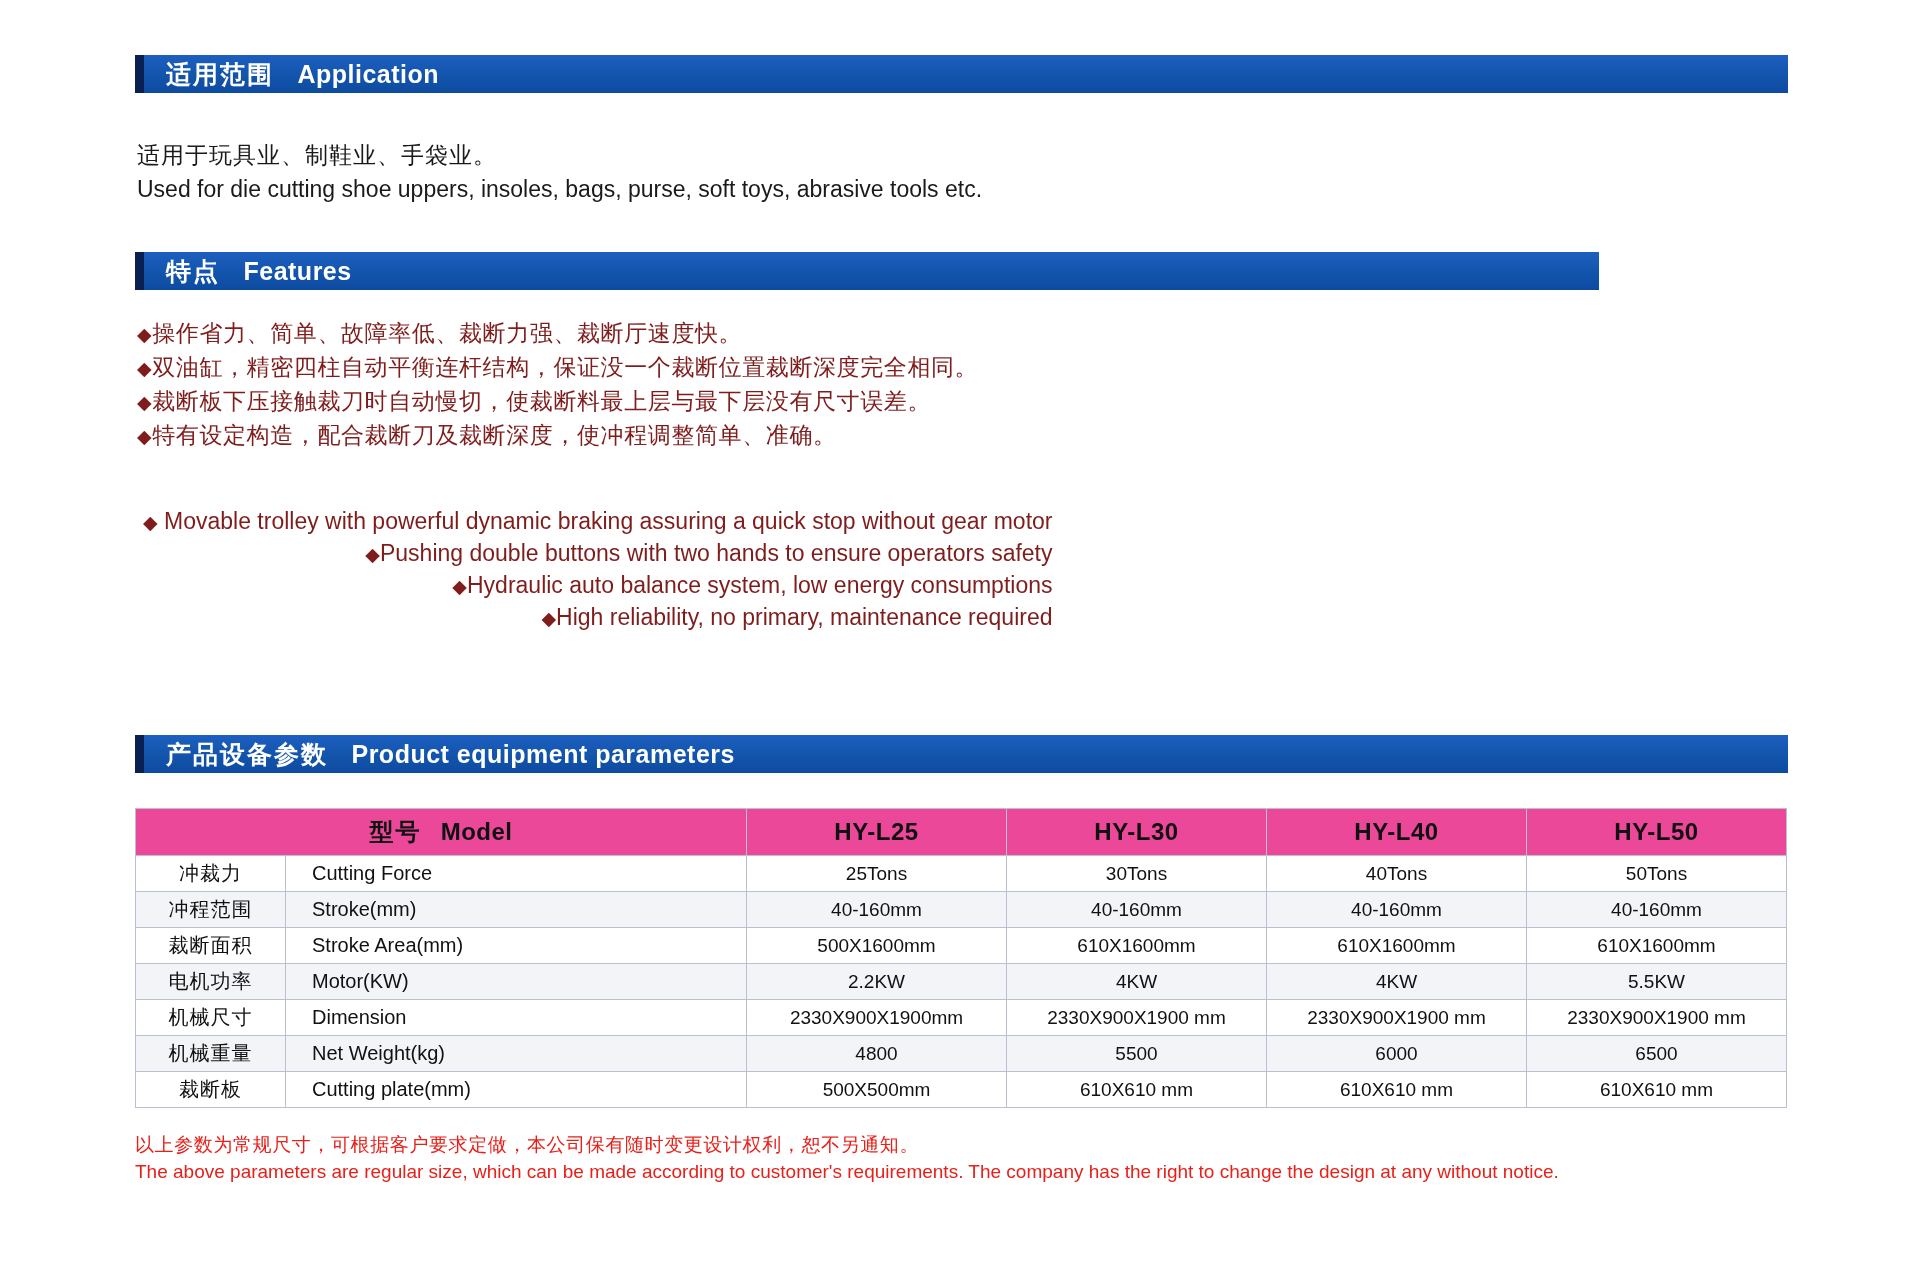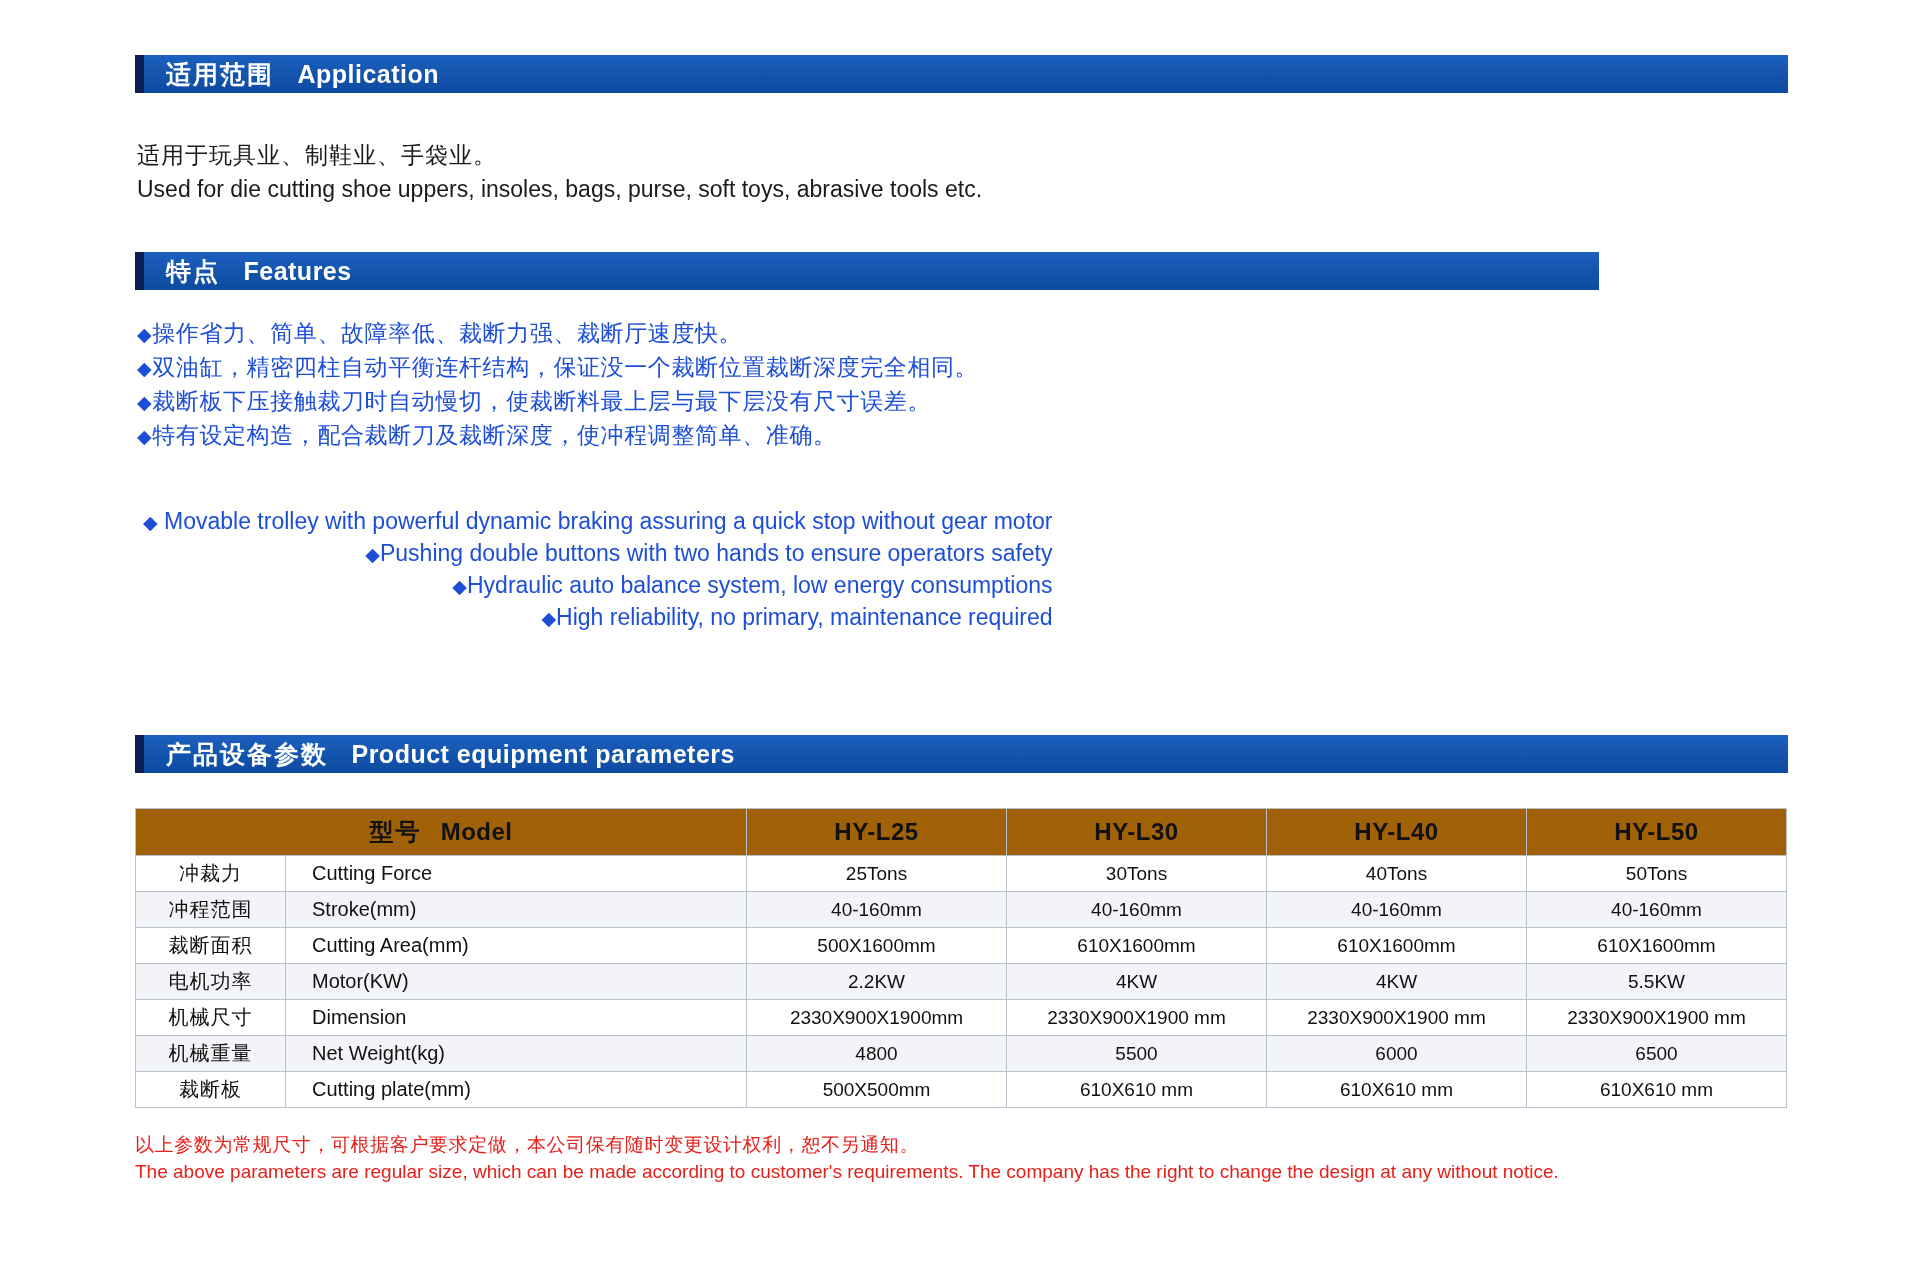--- a/index.html
+++ b/index.html
@@ -59,21 +59,21 @@
   }
   .para .cn-line { letter-spacing: 1px; margin-top: 13px; }
 
   .bullets {
     position: absolute;
   }
   .bullets .line {
     font-size: 23px;
     line-height: 33px;
     white-space: nowrap;
-    color: #1d4ed8;
+    color: #7f1d1d;
   }
   .bullets .line .dia { font-size: 19px; }
   .bullets.cn .line { letter-spacing: 0.6px; }
   .bullets.en .line { font-size: 23px; line-height: 30px; }
 
   
   .table-wrap {
     position: absolute;
     left: 135px;
     top: 808px;
@@ -92,21 +92,21 @@
     border: 1px solid #b9c0cf;
     font-size: 19px;
     color: #111;
     height: 35px;
     padding: 0 4px;
     text-align: center;
     white-space: nowrap;
     overflow: hidden;
   }
   table.params thead th {
-    background: #a16207;
+    background: #ec4899;
     font-size: 24px;
     font-weight: bold;
     height: 46px;
     letter-spacing: 0.5px;
   }
   table.params thead th.modelhead { text-align: center; }
   table.params thead th.modelhead .cn { letter-spacing: 2px; }
   table.params thead th.modelhead .en { margin-left: 12px; }
 
   table.params tbody tr:nth-child(odd) td { background: #ffffff; }
@@ -217,21 +217,21 @@
         <tr>
           <td class="lbl-cn">冲程范围</td>
           <td class="lbl-en">Stroke(mm)</td>
           <td>40-160mm</td>
           <td>40-160mm</td>
           <td>40-160mm</td>
           <td>40-160mm</td>
         </tr>
         <tr>
           <td class="lbl-cn">裁断面积</td>
-          <td class="lbl-en">Cutting Area(mm)</td>
+          <td class="lbl-en">Stroke Area(mm)</td>
           <td>500X1600mm</td>
           <td>610X1600mm</td>
           <td>610X1600mm</td>
           <td>610X1600mm</td>
         </tr>
         <tr>
           <td class="lbl-cn">电机功率</td>
           <td class="lbl-en">Motor(KW)</td>
           <td>2.2KW</td>
           <td>4KW</td>

